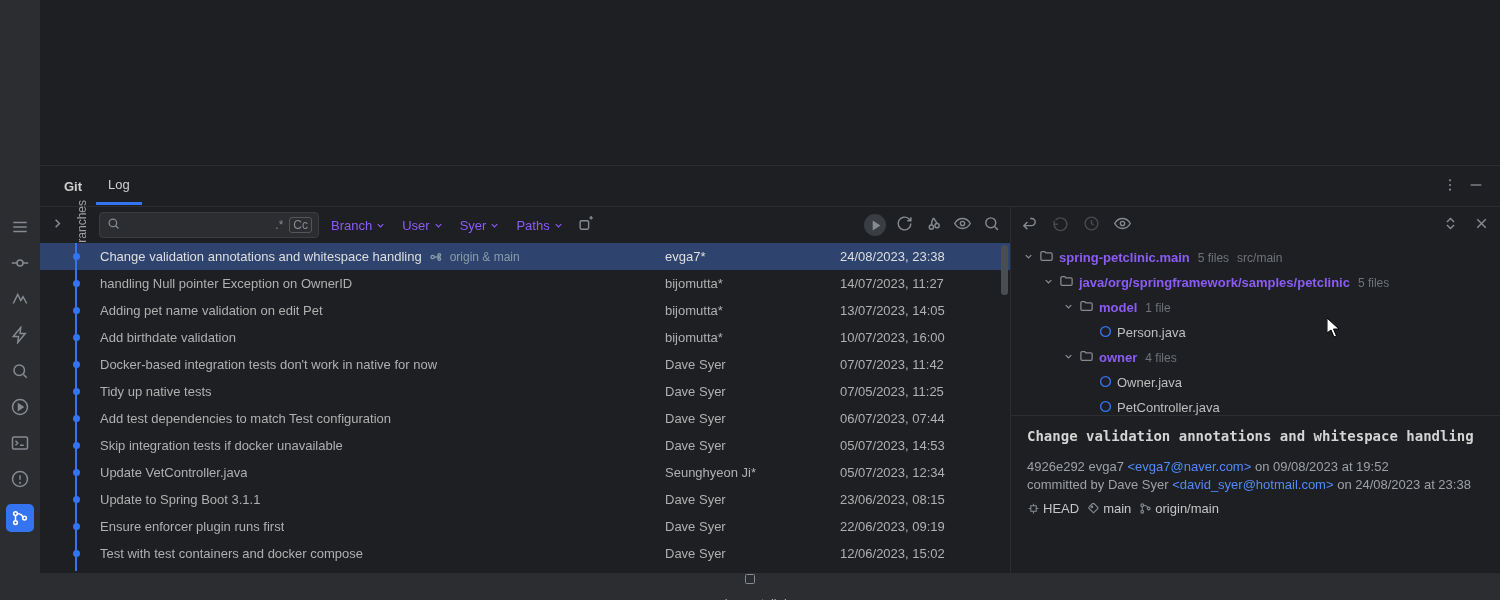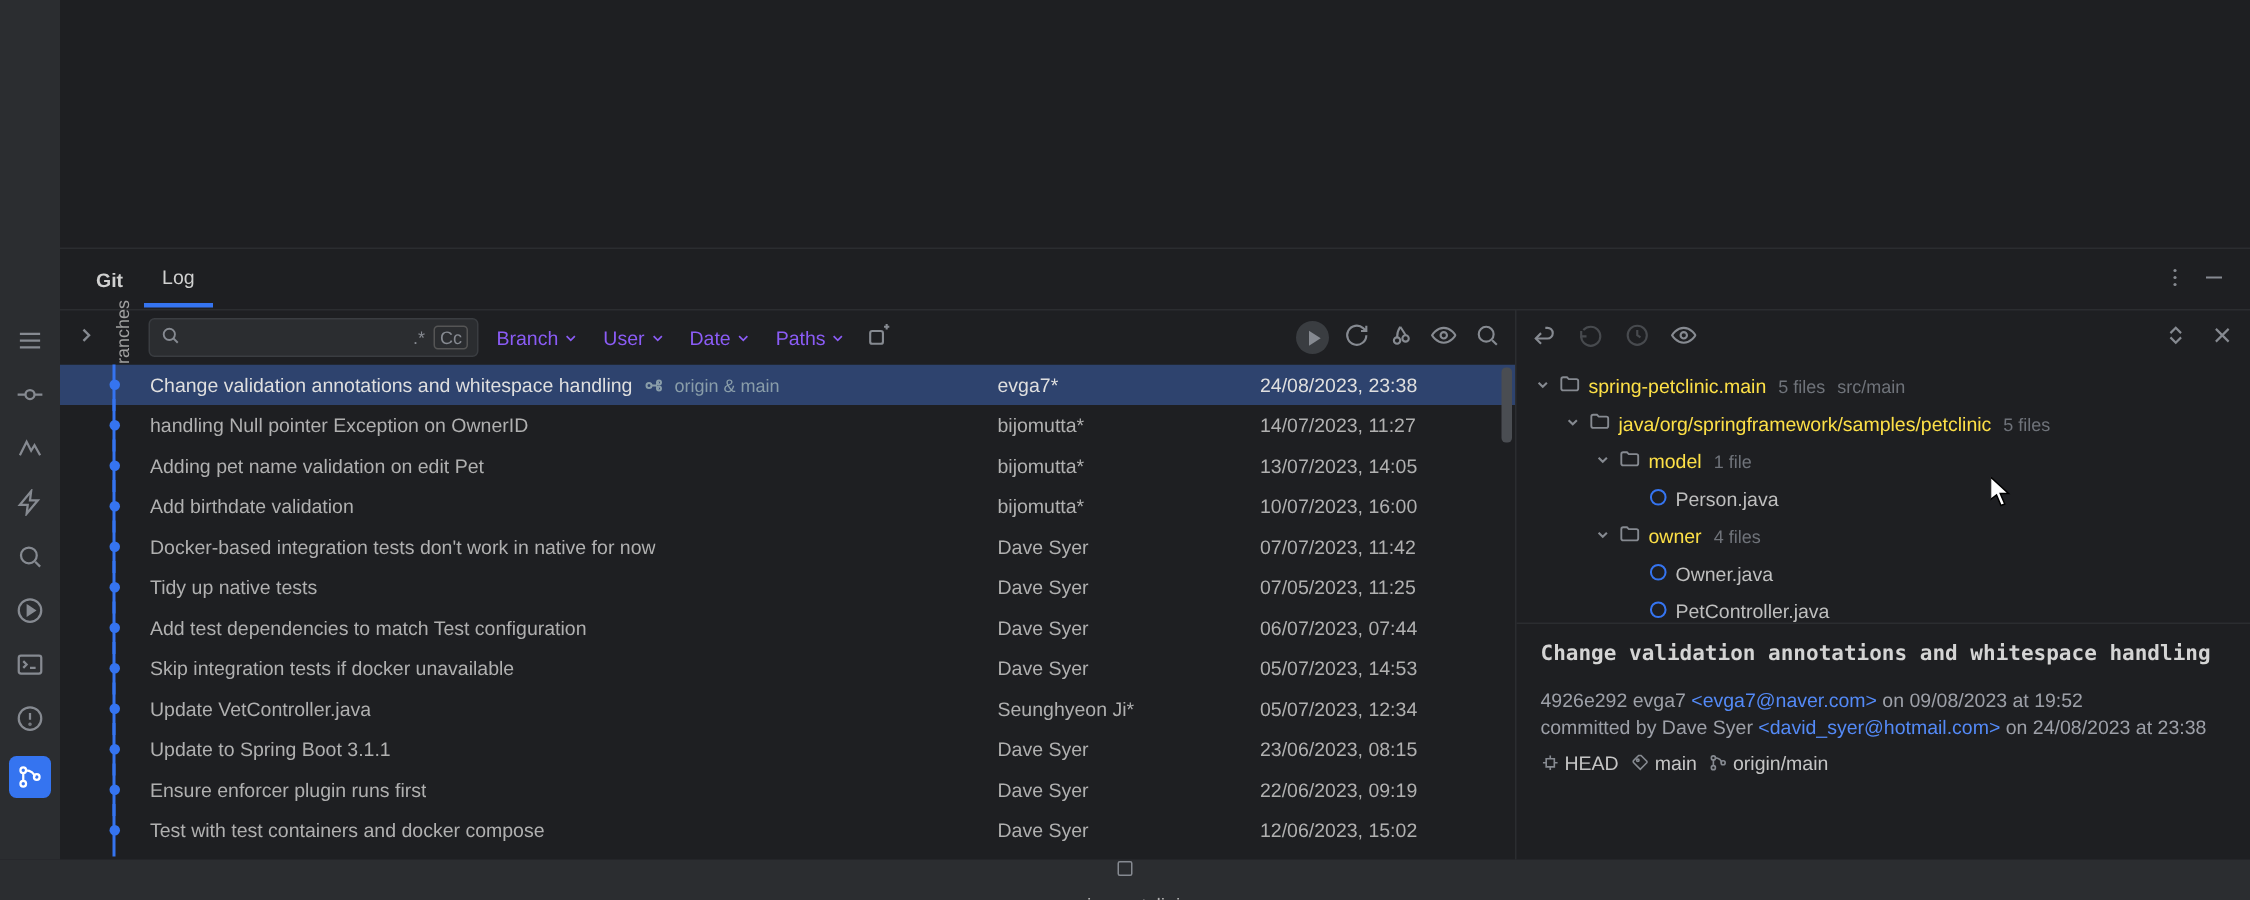--- a/index.html
+++ b/index.html
@@ -57,21 +57,21 @@
 .right-toolbar { display:flex; align-items:center; height:36px; padding:0 8px; gap:10px; }
 .right-toolbar .tbtn svg { width:17px; height:17px; }
 .right-toolbar .sp { flex:1; }
 
 .tree { flex:0 0 172px; overflow:hidden; padding:2px 0; }
 .tree .node { display:flex; align-items:center; height:25px; cursor:pointer; gap:5px; }
 .tree .arrow { color:#868A91; }
 .tree .arrow svg { width:11px; height:11px; }
 .tree .fold { color:#868A91; }
 .tree .fold svg { width:15px; height:15px; }
-.tree .nm { color:#fde047; }
+.tree .nm { color:#8b5cf6;font-weight:bold; }
 .tree .meta { color:#6f737a; font-size:12px; margin-left:3px; }
 .tree .file-ic { color:#3574f0; }
 .tree .file-ic svg { width:13px; height:13px; }
 .tree .fn { color:#bfbfbf; }
 
 .details { flex:1; border-top:1px solid #2b2d30; padding:12px 16px; overflow:hidden; }
 .details .title { font-family:Menlo,Consolas,monospace; color:#d4d4d4; font-size:14px; margin-bottom:14px; font-weight:600; }
 .details .line1,.details .line2 { font-size:13px; line-height:1.35; color:#9da0a8; }
 .details .hash { color:#9da0a8; }
 .details .email { color:#548af7; }
@@ -192,21 +192,21 @@
               <polyline points="6 9 12 15 18 9"></polyline>
             </svg>
           </span>
         <span class="filter">
             <span>User</span>
             <svg viewBox="0 0 24 24" fill="none" stroke="currentColor" stroke-width="2.5">
               <polyline points="6 9 12 15 18 9"></polyline>
             </svg>
           </span>
         <span class="filter">
-            <span>Date</span>
+            <span>Syer</span>
             <svg viewBox="0 0 24 24" fill="none" stroke="currentColor" stroke-width="2.5">
               <polyline points="6 9 12 15 18 9"></polyline>
             </svg>
           </span>
         <span class="filter">
             <span>Paths</span>
             <svg viewBox="0 0 24 24" fill="none" stroke="currentColor" stroke-width="2.5">
               <polyline points="6 9 12 15 18 9"></polyline>
             </svg>
           </span>

